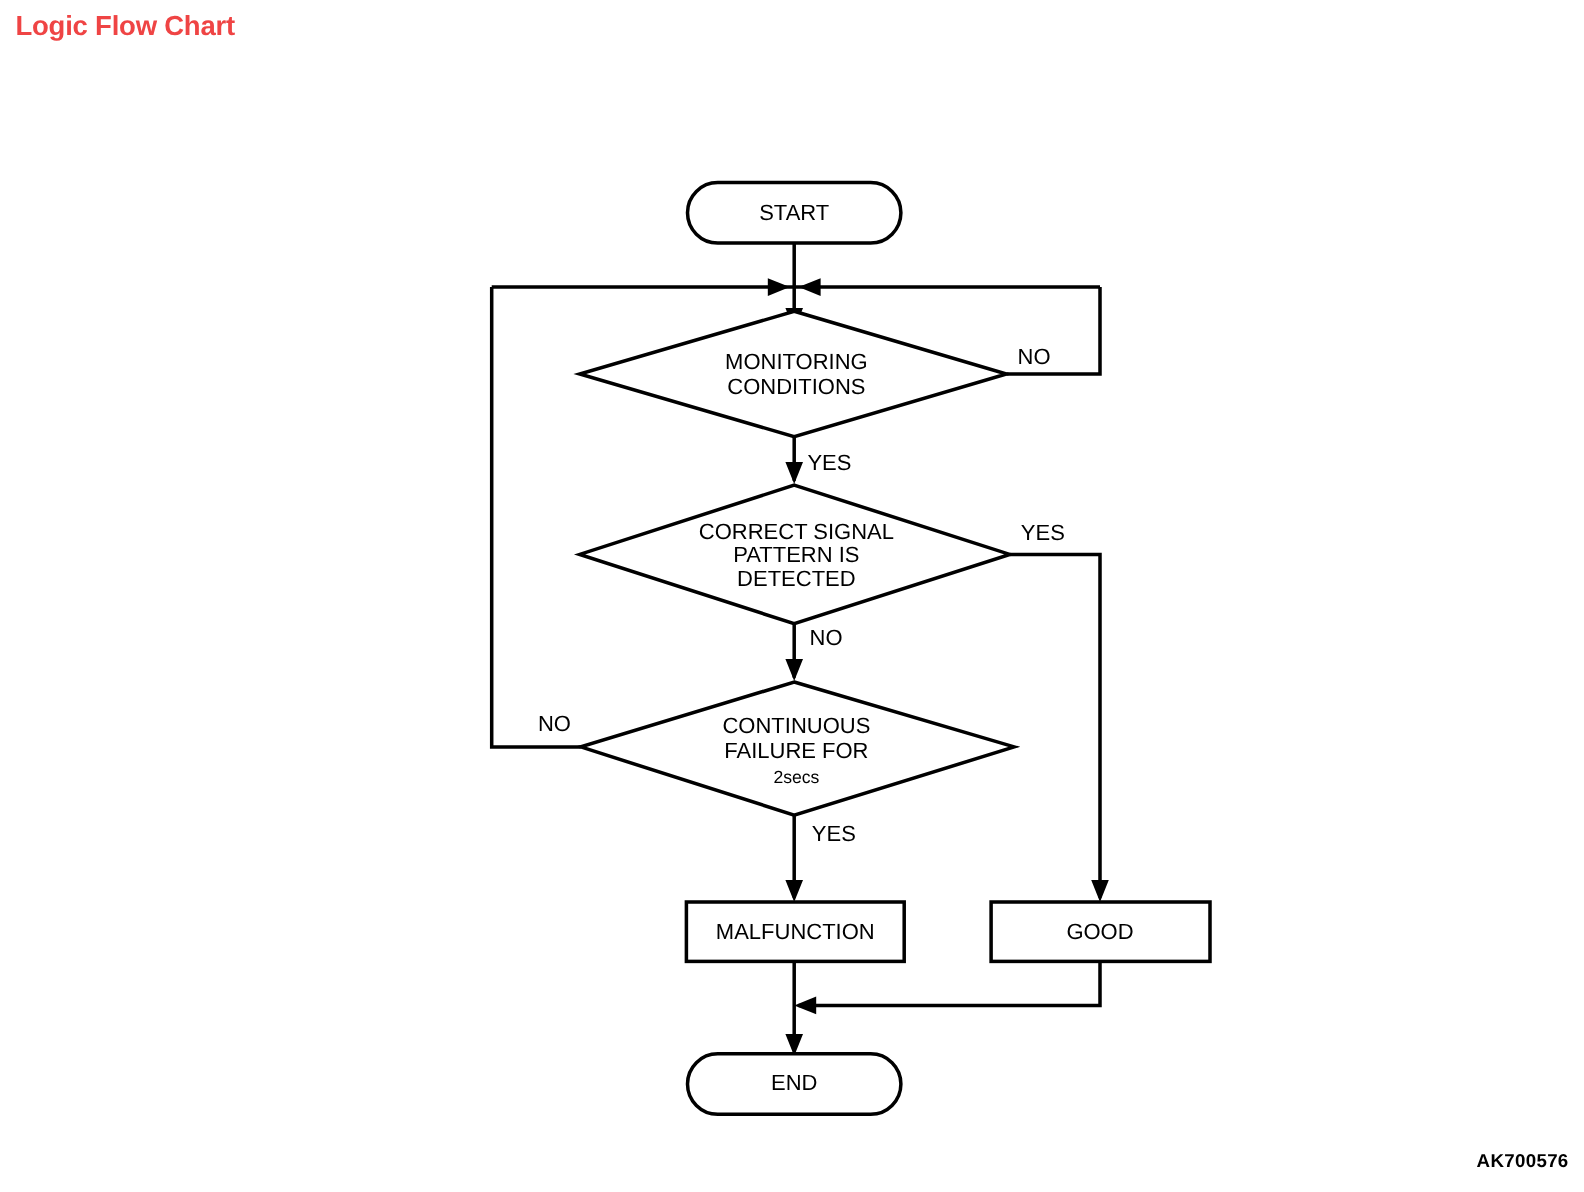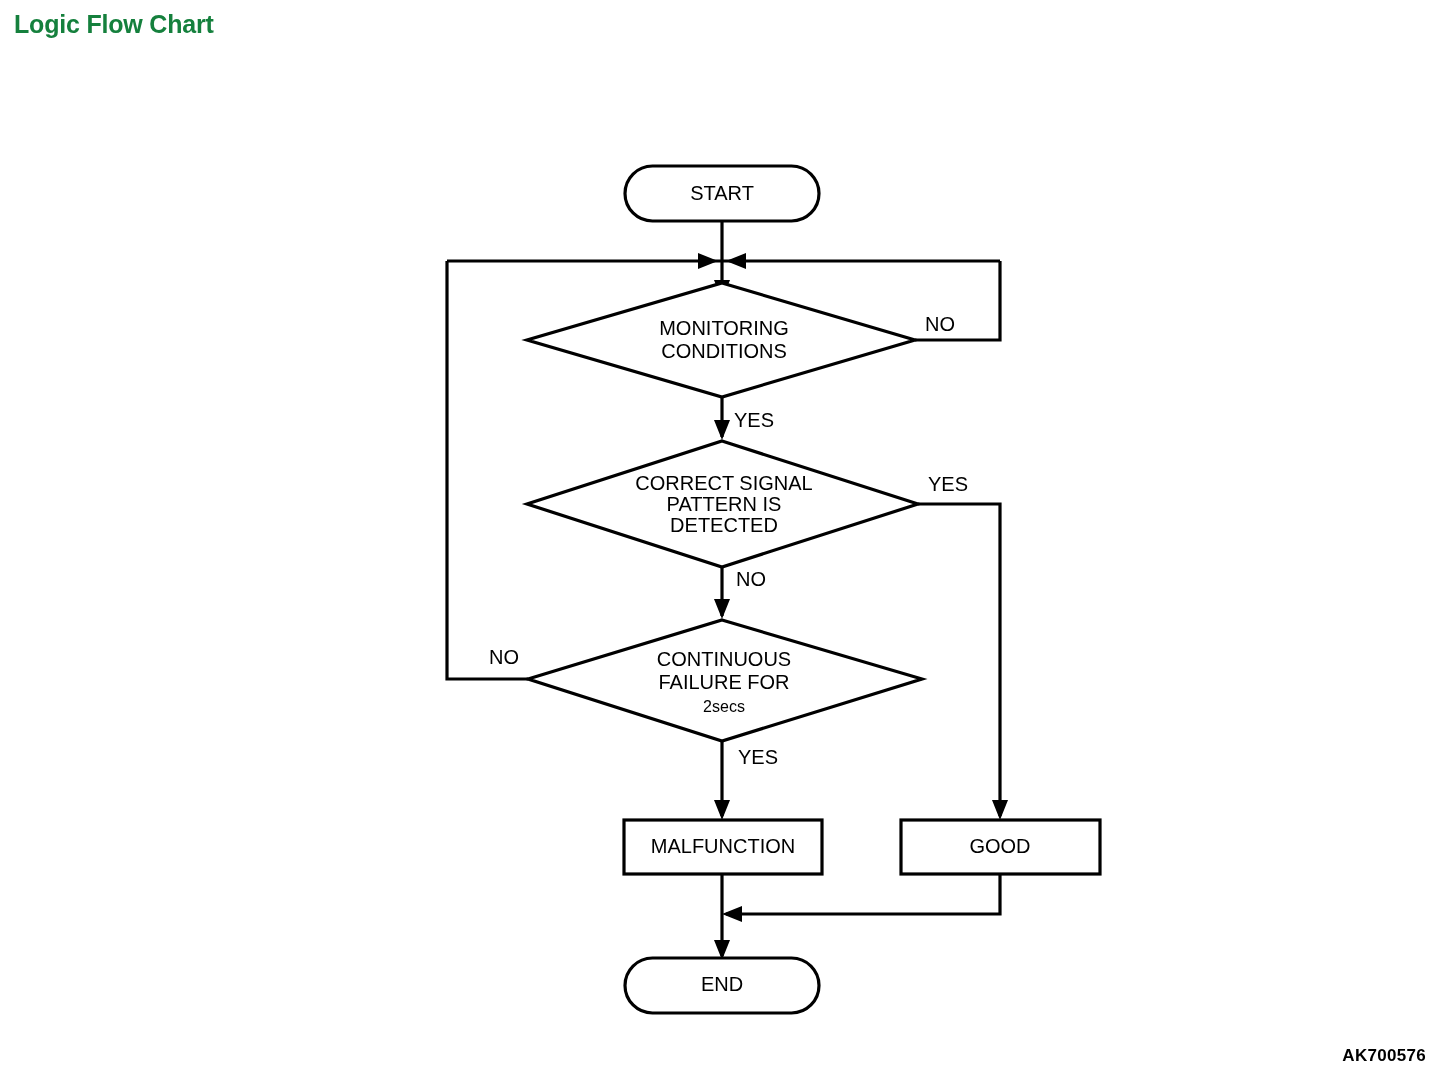--- a/index.html
+++ b/index.html
@@ -16,21 +16,21 @@
     color: #000000;
     overflow: hidden;
   }
   #page-title {
     position: absolute;
     left: 14px;
     top: 10px;
     font-size: 25px;
     font-weight: bold;
     letter-spacing: -0.2px;
-    color: #15803d;
+    color: #ef4444;
     white-space: nowrap;
   }
   #figure-code {
     position: absolute;
     right: 14px;
     top: 1046px;
     font-size: 17px;
     font-weight: bold;
     letter-spacing: 0.3px;
     color: #000000;

